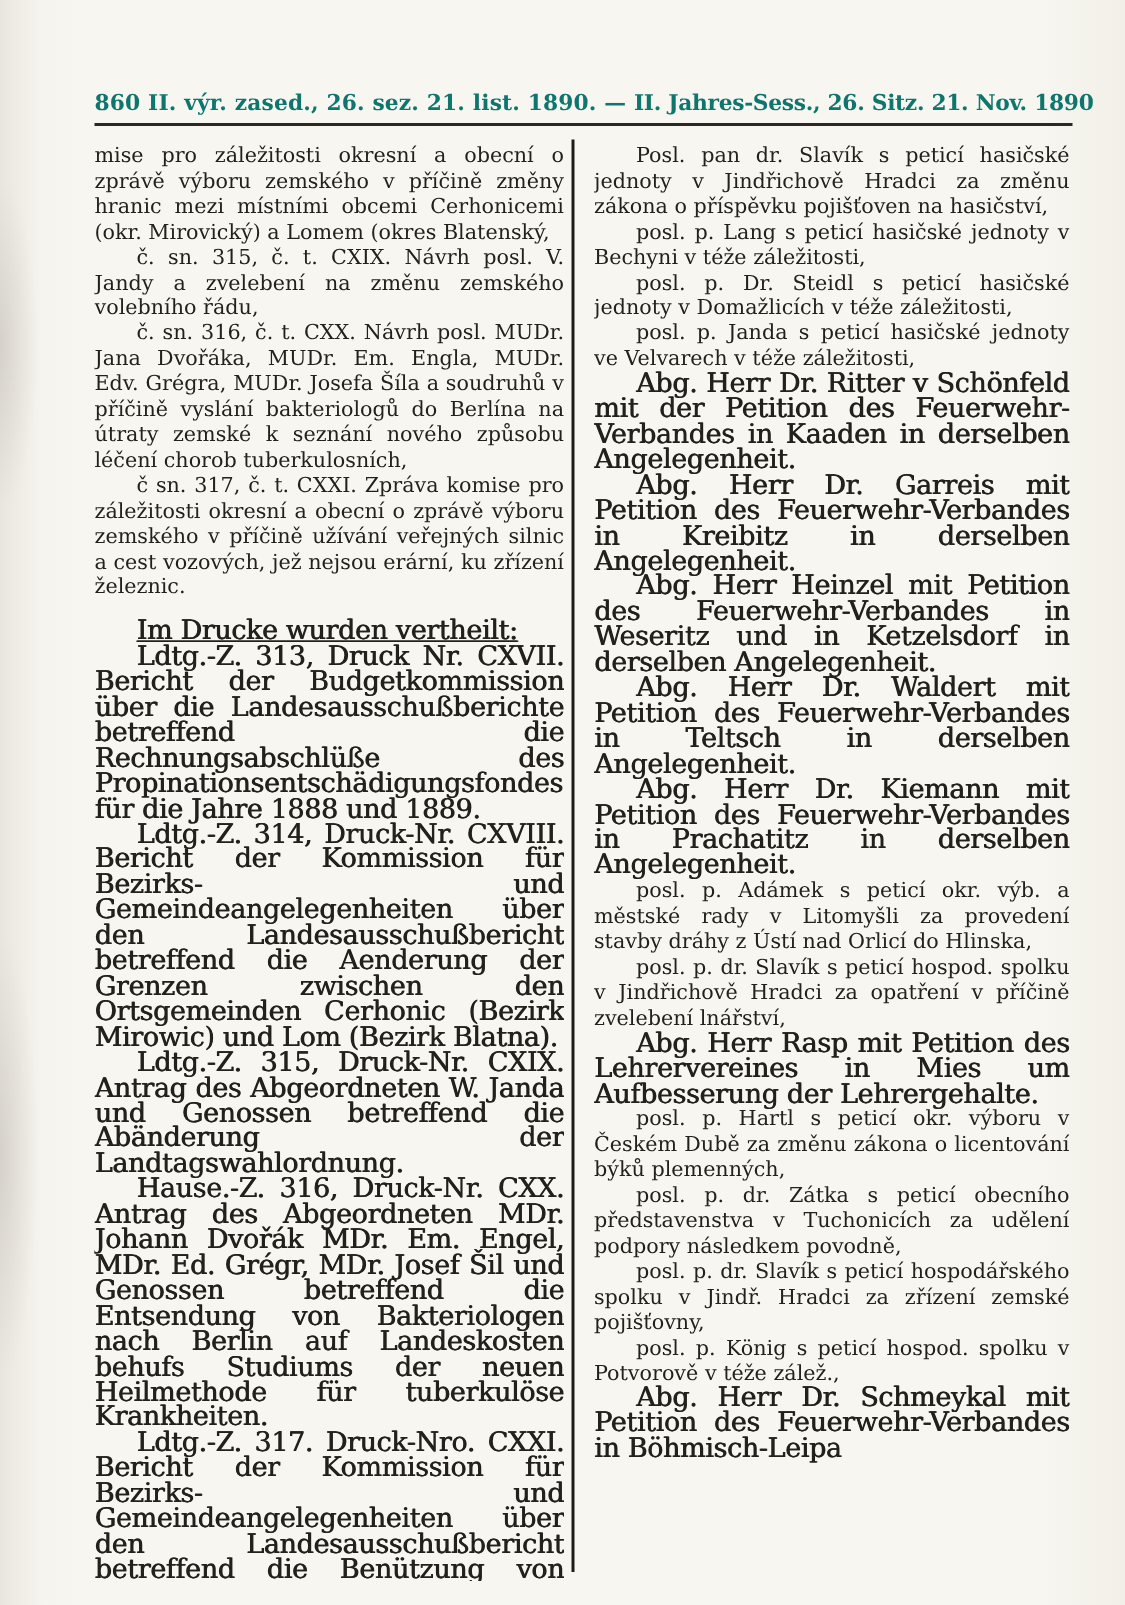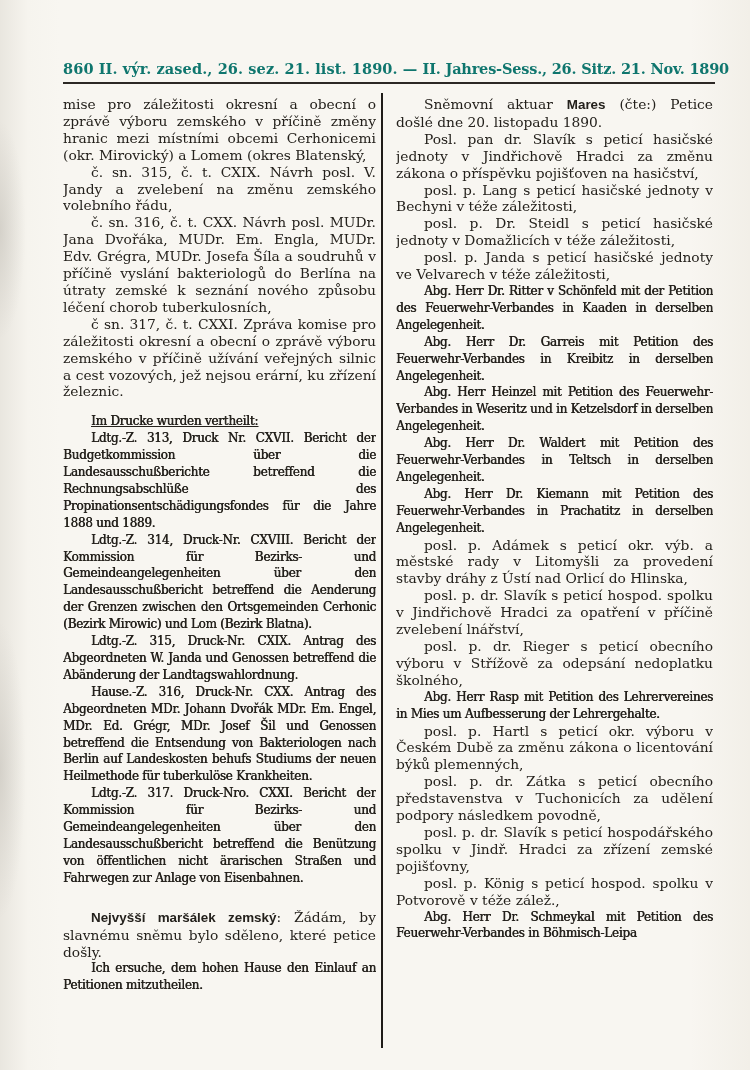--- a/index.html
+++ b/index.html
@@ -49,21 +49,21 @@
   .col-left  { left: 63px;  width: 313px; }
   .col-right { left: 396px; width: 317px; }
   .para {
     margin: 0;
     text-indent: 28px;
     font-size: 13.8px;
     hyphens: none;
   }
   .para.no-indent { text-indent: 0; }
   .para.de {
-    font-size: 12px;
+    font-size: 18px;
     letter-spacing: -0.25px;
     text-shadow: 0.45px 0 0 currentColor; 
   }
   .lead {
     font-family: "Liberation Sans", sans-serif;
     font-weight: bold;
     font-size: 13.4px;
     letter-spacing: 0;
     text-shadow: none;
   }
@@ -99,32 +99,30 @@
     <p class="para de" style="margin-top: 13px; text-decoration: underline;"><span>Im Drucke wurden vertheilt:</span></p>
     <p class="para de"><span>Ldtg.-Z. 313, Druck Nr. CXVII. Bericht der Budgetkommission über die Landesausschußberichte betreffend die Rechnungsabschlüße des Propinationsentschädigungsfondes für die Jahre 1888 und 1889.</span></p>
     <p class="para de"><span>Ldtg.-Z. 314, Druck-Nr. CXVIII. Bericht der Kommission für Bezirks- und Gemeindeangelegenheiten über den Landesausschußbericht betreffend die Aenderung der Grenzen zwischen den Ortsgemeinden Cerhonic (Bezirk Mirowic) und Lom (Bezirk Blatna).</span></p>
     <p class="para de"><span>Ldtg.-Z. 315, Druck-Nr. CXIX. Antrag des Abgeordneten W. Janda und Genossen betreffend die Abänderung der Landtagswahlordnung.</span></p>
     <p class="para de"><span>Hause.-Z. 316, Druck-Nr. CXX. Antrag des Abgeordneten MDr. Johann Dvořák MDr. Em. Engel, MDr. Ed. Grégr, MDr. Josef Šil und Genossen betreffend die Entsendung von Bakteriologen nach Berlin auf Landeskosten behufs Studiums der neuen Heilmethode für tuberkulöse Krankheiten.</span></p>
     <p class="para de"><span>Ldtg.-Z. 317. Druck-Nro. CXXI. Bericht der Kommission für Bezirks- und Gemeindeangelegenheiten über den Landesausschußbericht betreffend die Benützung von öffentlichen nicht ärarischen Straßen und Fahrwegen zur Anlage von Eisenbahnen.</span></p>
     <p class="para cz" style="margin-top: 22px;"><b class="lead">Nejvyšší maršálek zemský</b><span>: Žádám, by slavnému sněmu bylo sděleno, které petice došly.</span></p>
     <p class="para de"><span>Ich ersuche, dem hohen Hause den Einlauf an Petitionen mitzutheilen.</span></p>
   </div>
 <div class="col col-right">
-    <p class="para cz"><span>Sněmovní aktuar </span><b class="lead">Mares</b><span> (čte:) Petice došlé dne 20. listopadu 1890.</span></p>
     <p class="para cz"><span>Posl. pan dr. Slavík s peticí hasičské jednoty v Jindřichově Hradci za změnu zákona o příspěvku pojišťoven na hasičství,</span></p>
     <p class="para cz"><span>posl. p. Lang s peticí hasičské jednoty v Bechyni v téže záležitosti,</span></p>
     <p class="para cz"><span>posl. p. Dr. Steidl s peticí hasičské jednoty v Domažlicích v téže záležitosti,</span></p>
     <p class="para cz"><span>posl. p. Janda s peticí hasičské jednoty ve Velvarech v téže záležitosti,</span></p>
     <p class="para de"><span>Abg. Herr Dr. Ritter v Schönfeld mit der Petition des Feuerwehr-Verbandes in Kaaden in derselben Angelegenheit.</span></p>
     <p class="para de"><span>Abg. Herr Dr. Garreis mit Petition des Feuerwehr-Verbandes in Kreibitz in derselben Angelegenheit.</span></p>
     <p class="para de"><span>Abg. Herr Heinzel mit Petition des Feuerwehr-Verbandes in Weseritz und in Ketzelsdorf in derselben Angelegenheit.</span></p>
     <p class="para de"><span>Abg. Herr Dr. Waldert mit Petition des Feuerwehr-Verbandes in Teltsch in derselben Angelegenheit.</span></p>
     <p class="para de"><span>Abg. Herr Dr. Kiemann mit Petition des Feuerwehr-Verbandes in Prachatitz in derselben Angelegenheit.</span></p>
     <p class="para cz"><span>posl. p. Adámek s peticí okr. výb. a městské rady v Litomyšli za provedení stavby dráhy z Ústí nad Orlicí do Hlinska,</span></p>
     <p class="para cz"><span>posl. p. dr. Slavík s peticí hospod. spolku v Jindřichově Hradci za opatření v příčině zvelebení lnářství,</span></p>
-    <p class="para cz"><span>posl. p. dr. Rieger s peticí obecního výboru v Střížově za odepsání nedoplatku školného,</span></p>
     <p class="para de"><span>Abg. Herr Rasp mit Petition des Lehrervereines in Mies um Aufbesserung der Lehrergehalte.</span></p>
     <p class="para cz"><span>posl. p. Hartl s peticí okr. výboru v Českém Dubě za změnu zákona o licentování býků plemenných,</span></p>
     <p class="para cz"><span>posl. p. dr. Zátka s peticí obecního představenstva v Tuchonicích za udělení podpory následkem povodně,</span></p>
     <p class="para cz"><span>posl. p. dr. Slavík s peticí hospodářského spolku v Jindř. Hradci za zřízení zemské pojišťovny,</span></p>
     <p class="para cz"><span>posl. p. König s peticí hospod. spolku v Potvorově v téže zálež.,</span></p>
     <p class="para de"><span>Abg. Herr Dr. Schmeykal mit Petition des Feuerwehr-Verbandes in Böhmisch-Leipa</span></p>
   </div>
 
 </body></html>

